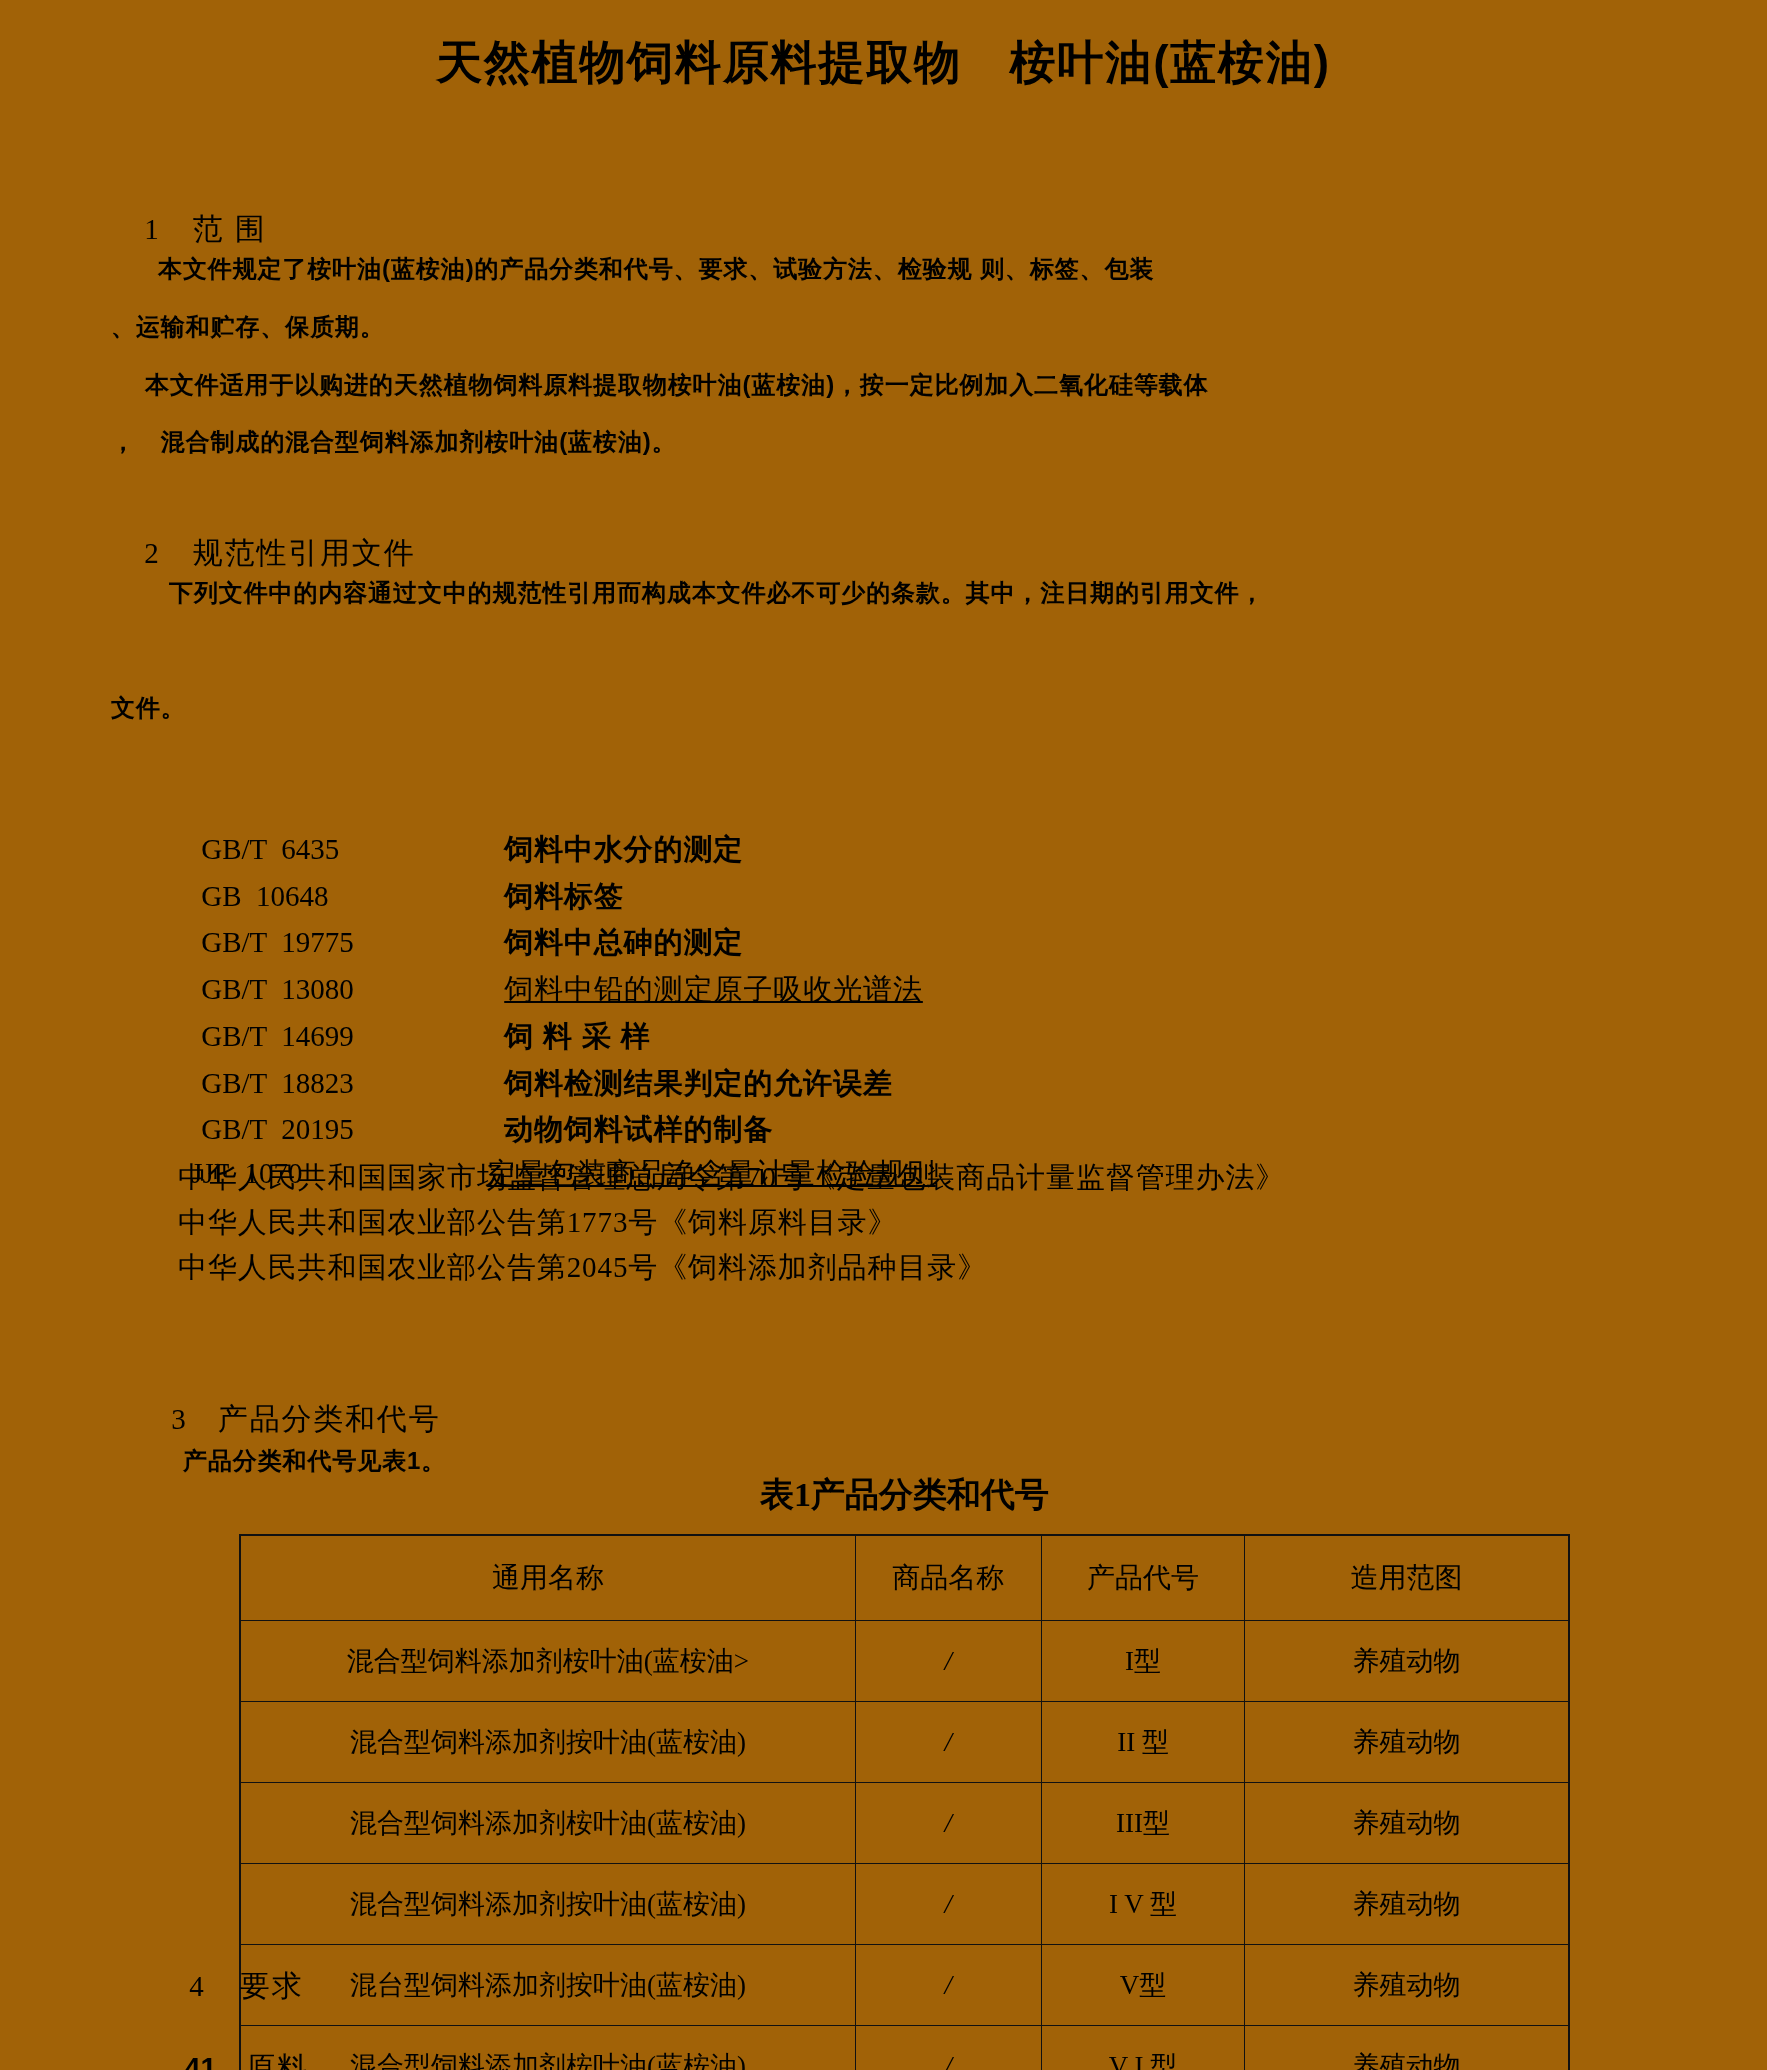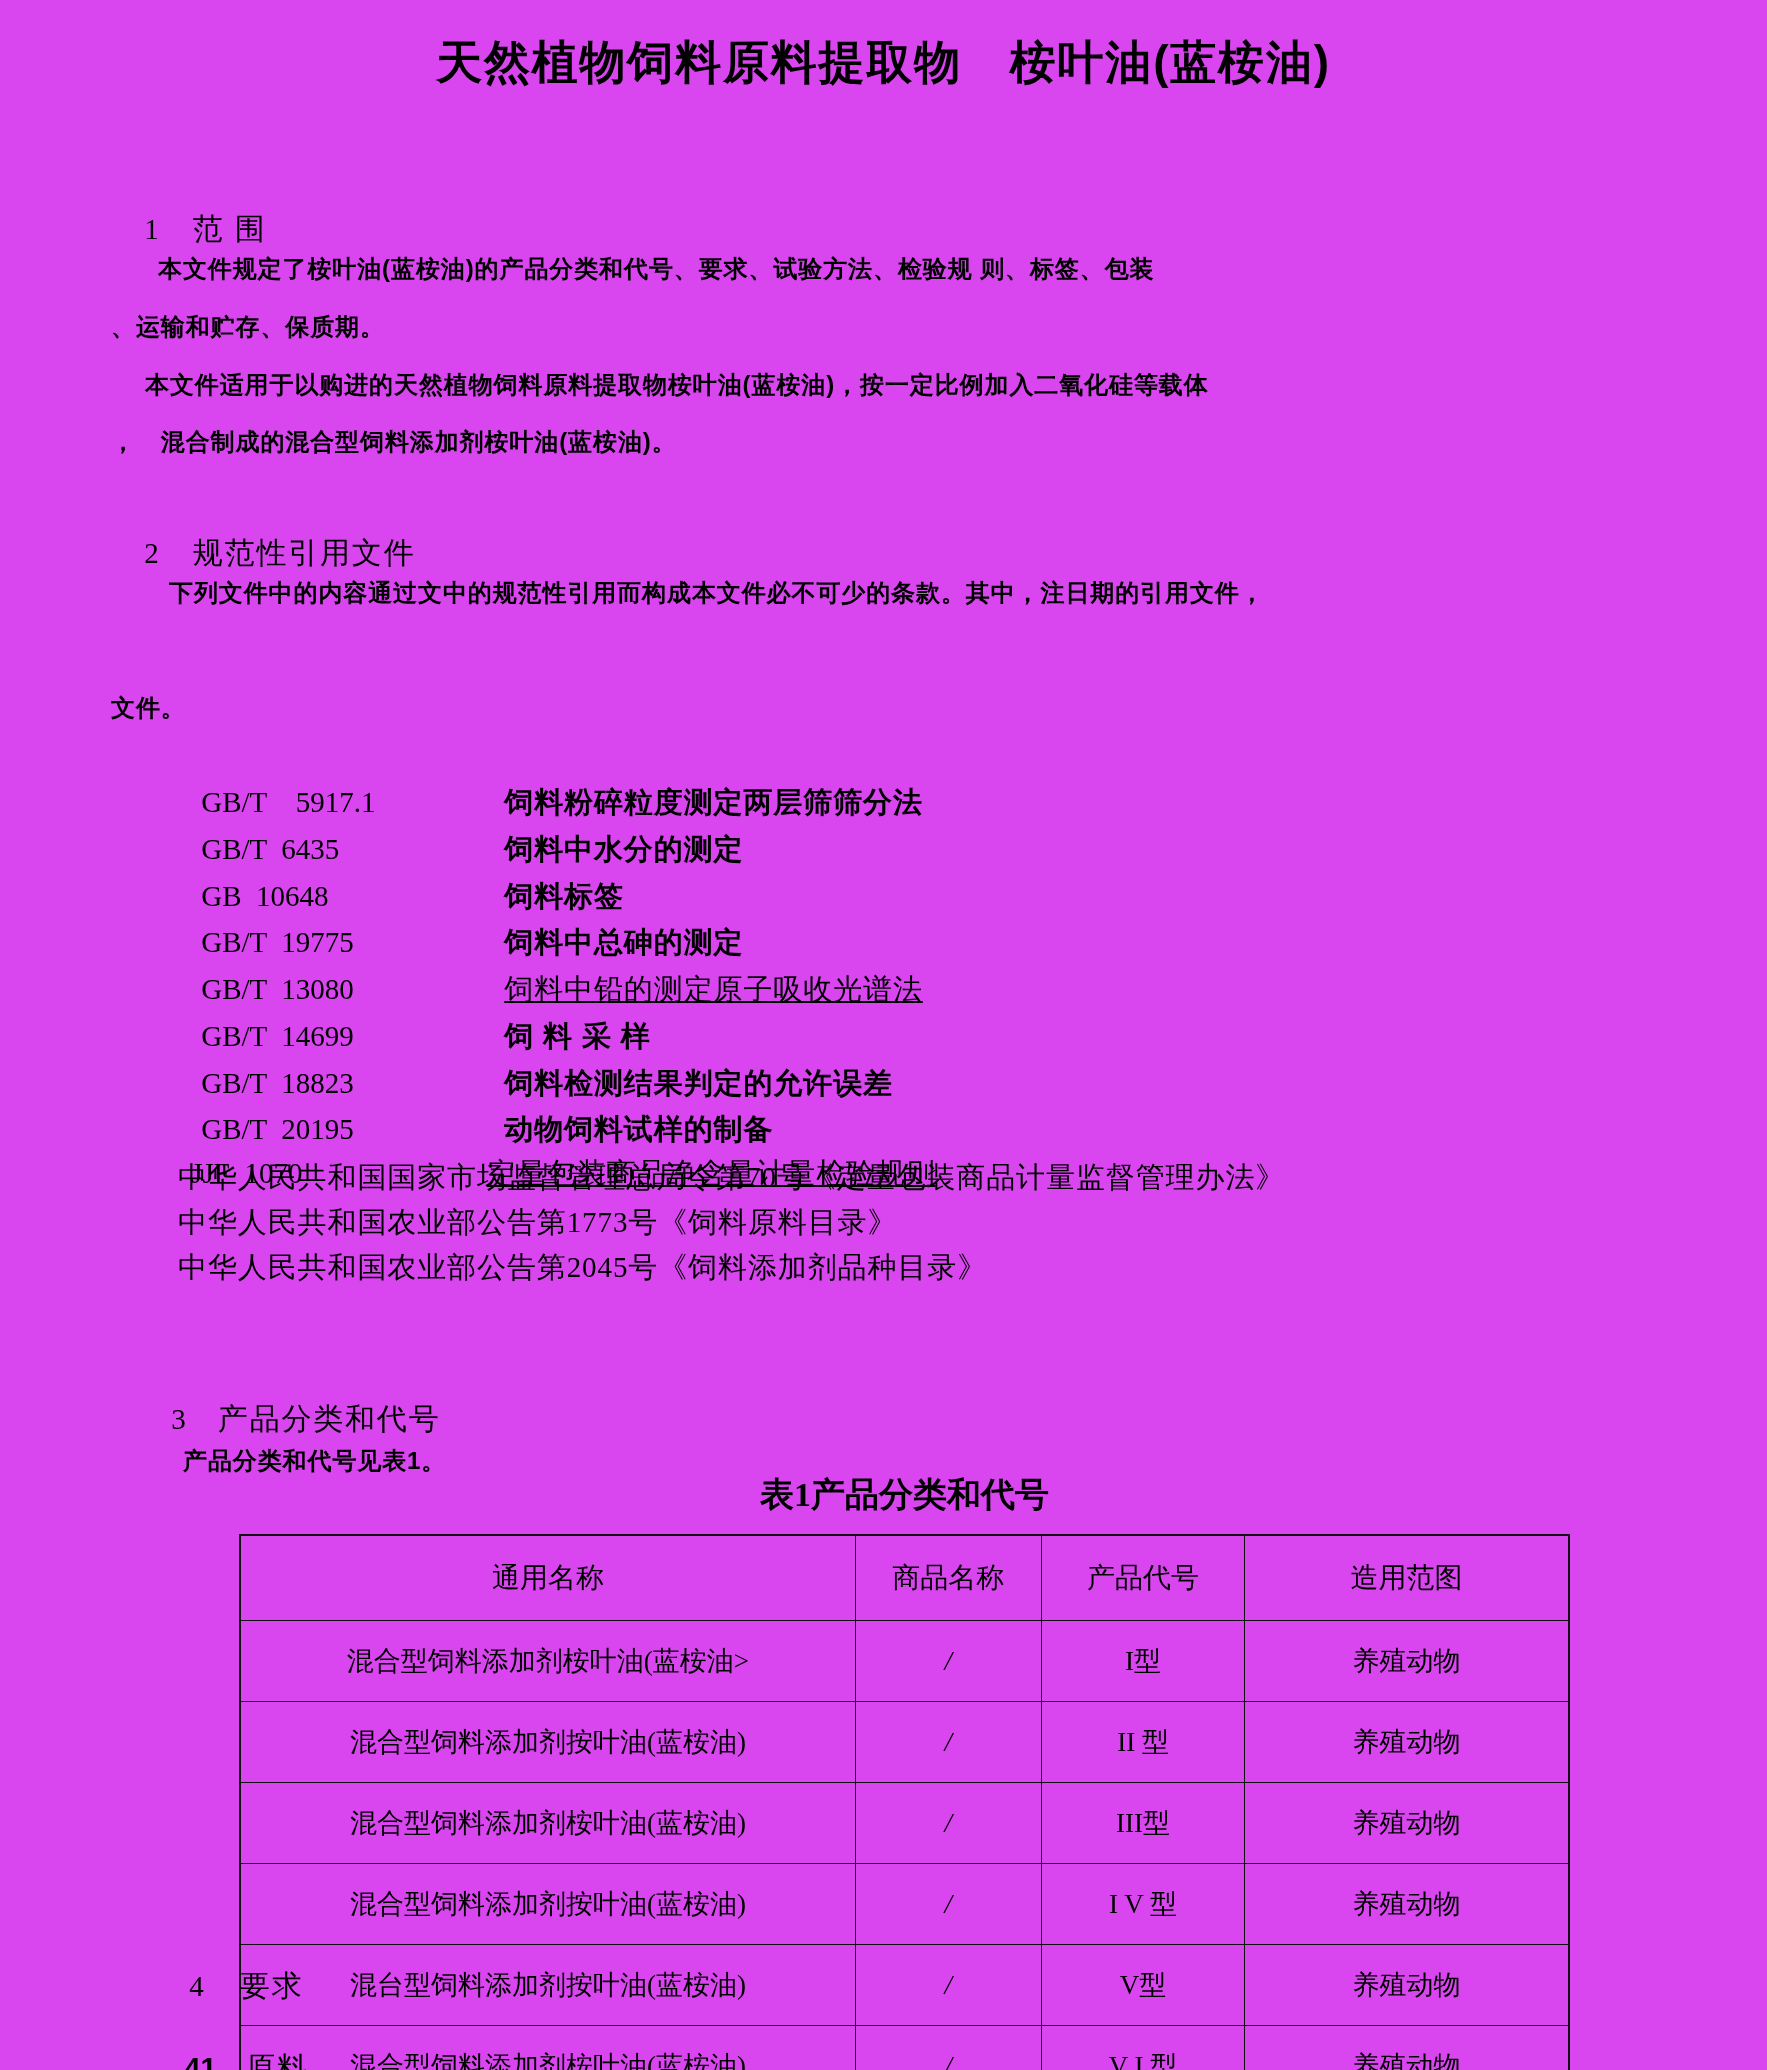--- a/index.html
+++ b/index.html
@@ -1,19 +1,19 @@
 <!DOCTYPE html>
 <html style="font-size:14.3px"><head>
 <meta charset="utf-8">
 <style>
   html,body { margin:0; padding:0; background:#e8e8e8; }
   .page {
     position:relative;
     width:1767px; height:2070px;
-    background:#d946ef;
+    background:#a16207;
     color:#000000;
     overflow:hidden;
     font-family:"Liberation Sans", sans-serif;
   }
   .abs { position:absolute; white-space:pre; }
   .doc-title {
     left:0; top:32px; width:100%;
     text-align:center;
     font-size:46px; font-weight:700;
     letter-spacing:1.8px;
@@ -93,23 +93,20 @@
   <div class="abs body-line" style="left:111px; top:311px;">、运输和贮存、保质期。</div>
   <div class="abs body-line" style="left:145px; top:369px;">本文件适用于以购进的天然植物饲料原料提取物桉叶油(蓝桉油)，按一定比例加入二氧化硅等载体</div>
   <div class="abs body-line" style="left:111px; top:426px;">，　混合制成的混合型饲料添加剂桉叶油(蓝桉油)。</div>
 
   <div class="abs heading" style="left:111px; top:499px;">
     <span class="hnum">2</span><span class="htxt" style="margin-left:34px;">规范性引用文件</span>
   </div>
   <div class="abs body-line" style="left:169px; top:577px;">下列文件中的内容通过文中的规范性引用而构成本文件必不可少的条款。其中，注日期的引用文件，</div>
   <div class="abs body-line" style="left:111px; top:692px;">文件。</div>
 
-  <div class="abs ref-line" style="top:750px;">
-    <span class="ref-code">GB/T　5917.1</span><span class="ref-title-bold">饲料粉碎粒度测定两层筛筛分法</span>
-  </div>
   <div class="abs ref-line" style="top:797px;">
     <span class="ref-code">GB/T  6435</span><span class="ref-title-bold">饲料中水分的测定</span>
   </div>
   <div class="abs ref-line" style="top:844px;">
     <span class="ref-code">GB  10648</span><span class="ref-title-bold">饲料标签</span>
   </div>
   <div class="abs ref-line" style="top:890px;">
     <span class="ref-code">GB/T  19775</span><span class="ref-title-bold">饲料中总砷的测定</span>
   </div>
   <div class="abs ref-line" style="top:937px;">

